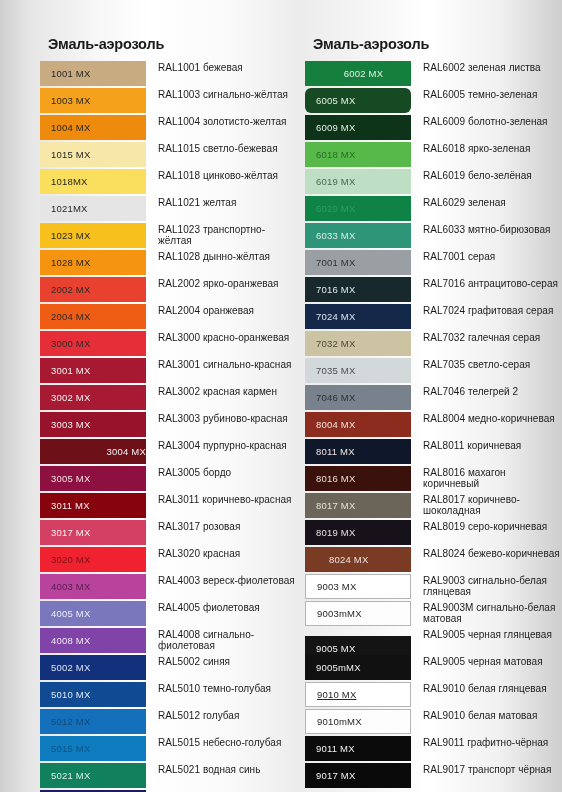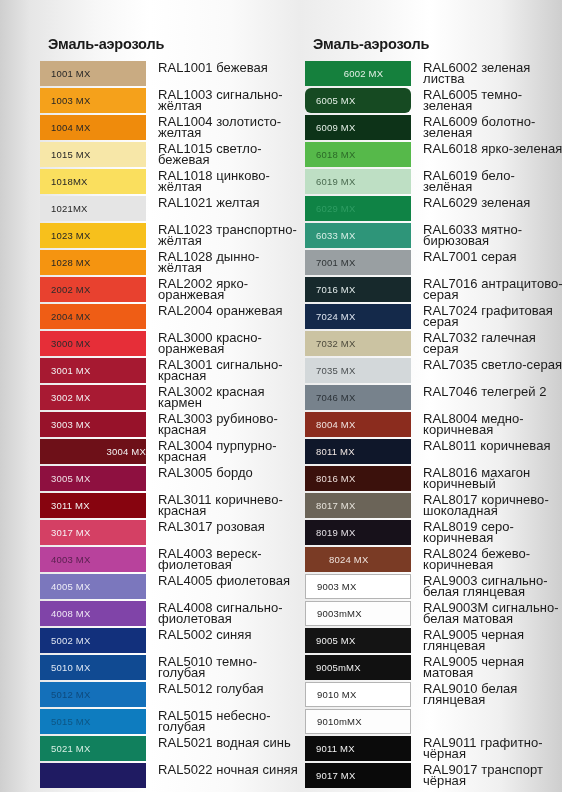--- a/index.html
+++ b/index.html
@@ -67,21 +67,21 @@
     white-space: nowrap;
     overflow: hidden;
   }
   .swatch.bordered {
     border: 1px solid #b4b4b4;
   }
 
   .label {
     flex: 1;
     padding-left: 12px;
-    font-size: 13px;
+    font-size: 10px;
     line-height: 11.3px;
     color: #1b1b1b;
     letter-spacing: 0.05px;
     padding-top: 1px;
   }
 </style>
 </head>
 <body>
 
 <div id="page">
@@ -191,20 +191,26 @@
           </div>
           <div class="label">RAL3011 коричнево-красная</div>
         </div>
         <div class="row">
           <div class="swatch" style="background-color: rgb(212, 64, 100); color: rgb(247, 242, 244);">
             <span>3017 MX</span>
           </div>
           <div class="label">RAL3017 розовая</div>
         </div>
         <div class="row">
+          <div class="swatch" style="background-color: rgb(240, 34, 48); color: rgb(122, 17, 24);">
+            <span>3020 MX</span>
+          </div>
+          <div class="label">RAL3020 красная</div>
+        </div>
+        <div class="row">
           <div class="swatch" style="background-color: rgb(184, 66, 156); color: rgb(90, 32, 80);">
             <span>4003 MX</span>
           </div>
           <div class="label">RAL4003 вереск-фиолетовая</div>
         </div>
         <div class="row">
           <div class="swatch" style="background-color: rgb(123, 119, 189); color: rgb(237, 236, 246);">
             <span>4005 MX</span>
           </div>
           <div class="label">RAL4005 фиолетовая</div>
@@ -375,41 +381,42 @@
           </div>
           <div class="label">RAL9003 сигнально-белая глянцевая</div>
         </div>
         <div class="row">
           <div class="swatch bordered" style="background-color: rgb(253, 253, 253); color: rgb(38, 38, 38);">
             <span>9003mMX</span>
           </div>
           <div class="label">RAL9003M сигнально-белая матовая</div>
         </div>
         <div class="row">
-          <div class="swatch" style="background-color: rgb(20, 20, 20); color: rgb(242, 242, 242);">
+          <div class="swatch" style="background-color: rgb(20, 20, 20); color: rgb(242, 242, 242); margin-top: 8px;">
             <span>9005 MX</span>
           </div>
           <div class="label">RAL9005 черная глянцевая</div>
         </div>
         <div class="row">
           <div class="swatch" style="background-color: rgb(17, 17, 17); color: rgb(242, 242, 242);">
             <span>9005mMX</span>
           </div>
           <div class="label">RAL9005 черная матовая</div>
         </div>
         <div class="row">
-          <div class="swatch bordered" style="background-color: rgb(255, 255, 255); color: rgb(38, 38, 38);">
+          <div class="swatch bordered" style="background-color: rgb(255, 255, 255); color: rgb(38, 38, 38); text-decoration: underline;">
             <span>9010 MX</span>
           </div>
           <div class="label">RAL9010 белая глянцевая</div>
         </div>
         <div class="row">
           <div class="swatch bordered" style="background-color: rgb(253, 253, 253); color: rgb(38, 38, 38);">
             <span>9010mMX</span>
           </div>
+          <div class="label">RAL9010 белая матовая</div>
         </div>
         <div class="row">
           <div class="swatch" style="background-color: rgb(11, 11, 11); color: rgb(242, 242, 242);">
             <span>9011 MX</span>
           </div>
           <div class="label">RAL9011 графитно-чёрная</div>
         </div>
         <div class="row">
           <div class="swatch" style="background-color: rgb(10, 10, 10); color: rgb(242, 242, 242);">
             <span>9017 MX</span>

